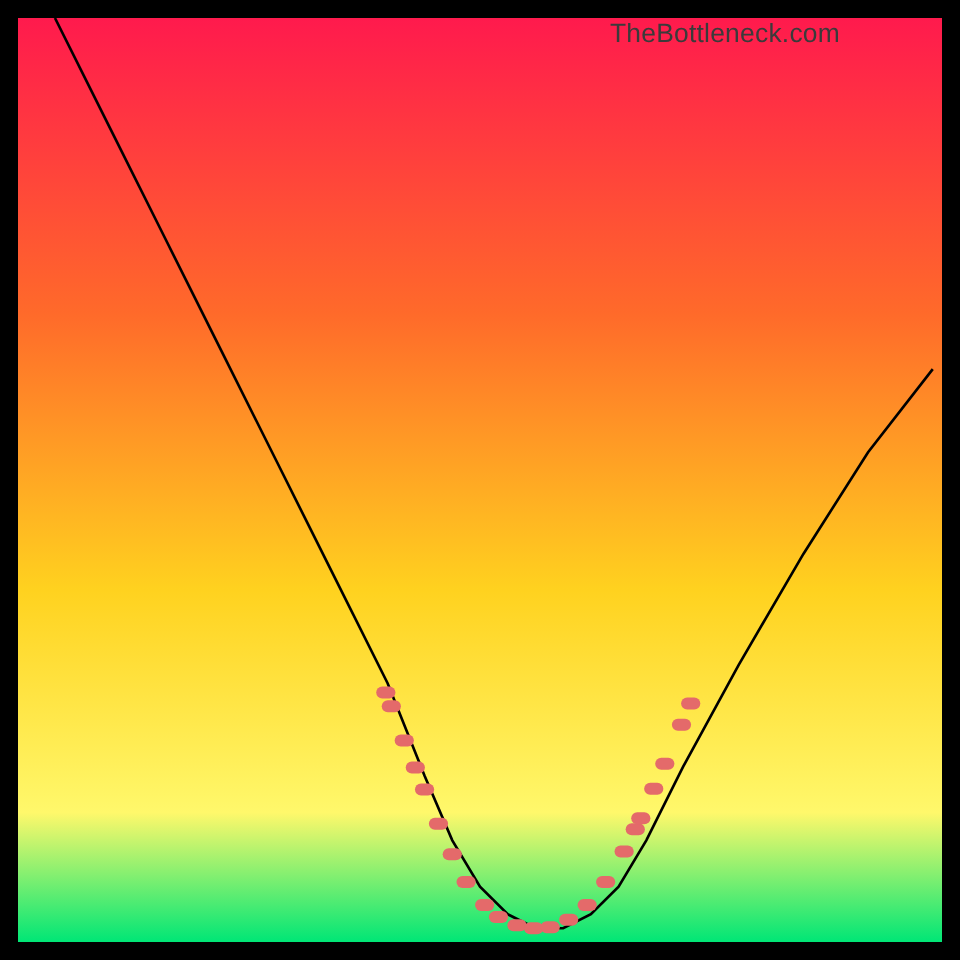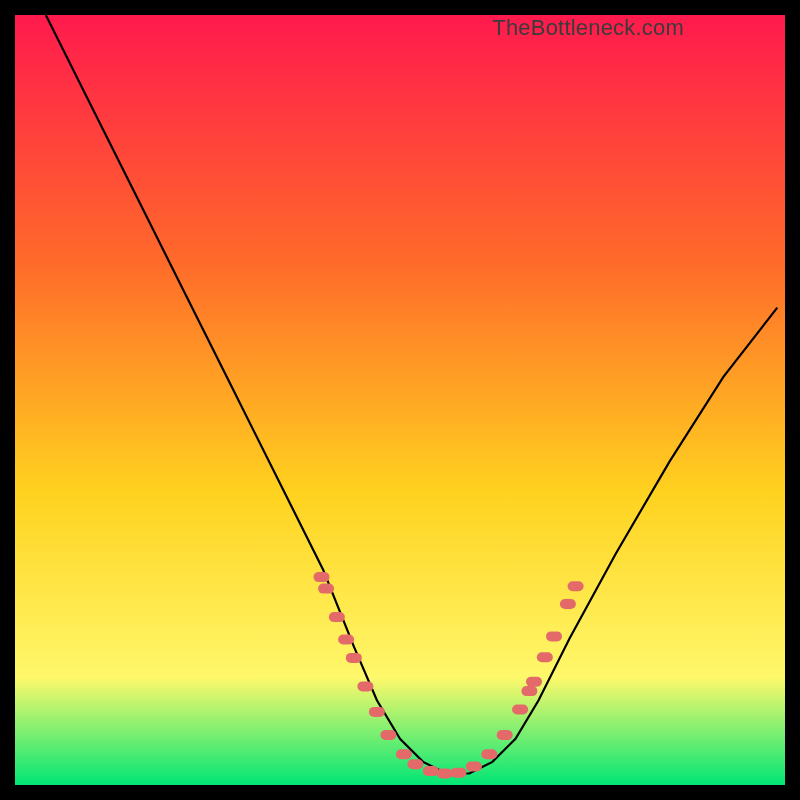--- a/index.html
+++ b/index.html
@@ -11,20 +11,21 @@
     overflow: hidden;
     font-family: Arial, Helvetica, sans-serif;
   }
   .frame {
     position: absolute;
     left: 15px;
     top: 15px;
     width: 675px;
     height: 770px;
     background: #22c55e;
+    padding-left: 16px;
   }
   .plot-area {
     position: absolute;
     left: 0;
     top: 0;
     width: 770px;
     height: 770px;
   }
   .watermark {
     position: absolute;

